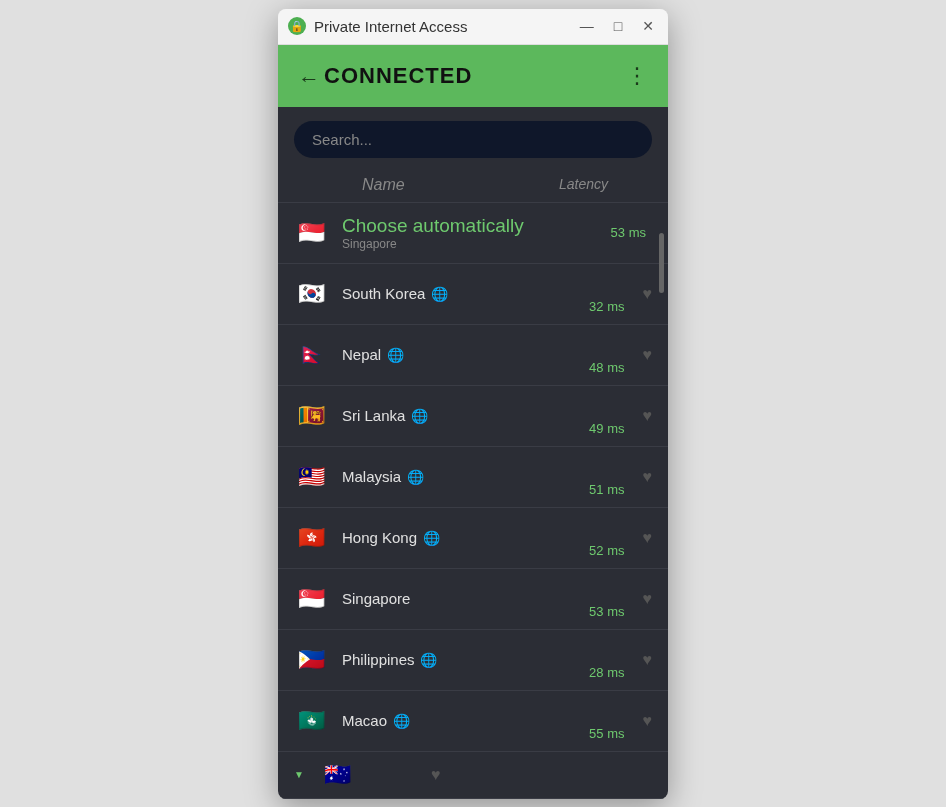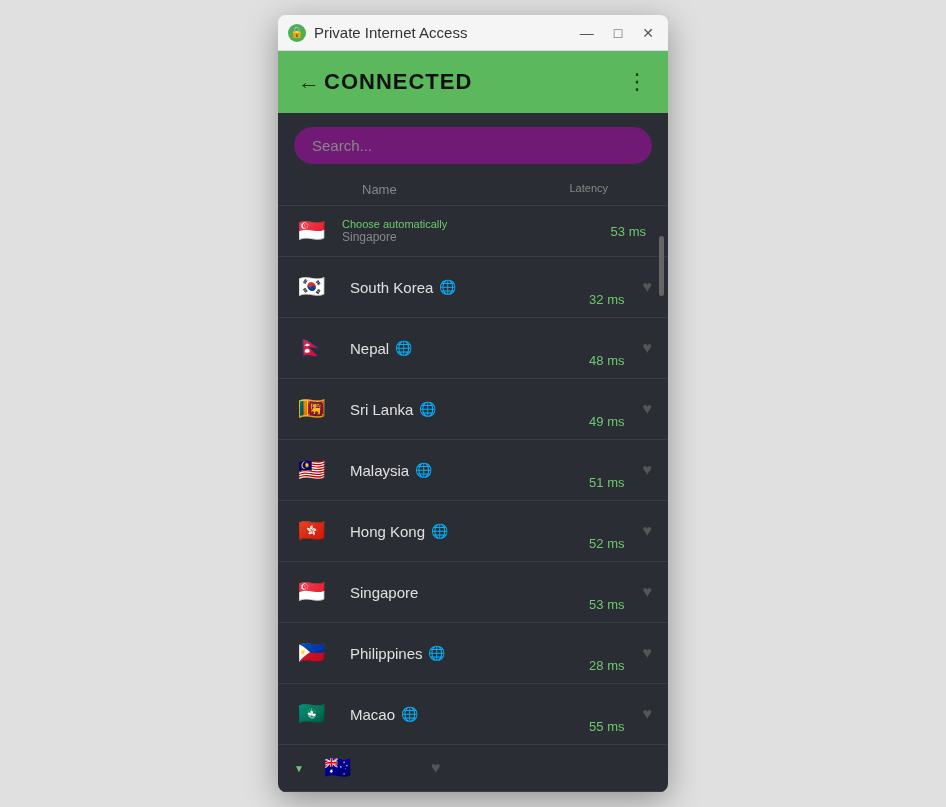--- a/index.html
+++ b/index.html
@@ -99,58 +99,60 @@
       background: #2b2d35;
       min-height: 620px;
     }
 
     
     .search-container {
       padding: 14px 16px;
     }
     .search-input {
       width: 100%;
-      background: #701a75;
+      background: #0f172a;
       border: none;
       border-radius: 24px;
       padding: 10px 18px;
       color: #aaa;
       font-size: 15px;
       outline: none;
     }
     .search-input::placeholder { color: #888; }
 
     
     .col-headers {
       display: flex;
       justify-content: space-between;
       padding: 4px 20px 8px 84px;
       border-bottom: 1px solid #3a3c45;
     }
     .col-name {
-      font-size: 13px;
+      font-size: 16px;
       color: #888;
+      font-style: italic;
     }
     .col-latency {
-      font-size: 11px;
+      font-size: 14px;
       color: #888;
       margin-right: 40px;
+      font-style: italic;
     }
 
     
     .auto-row {
       display: flex;
       align-items: center;
       padding: 12px 16px 12px 16px;
       border-bottom: 1px solid #3a3c45;
       gap: 12px;
     }
     .auto-info { flex: 1; }
     .auto-name {
-      font-size: 11px;
+      font-size: 19px;
       color: #6ec96e;
       font-weight: 500;
     }
     .auto-sub {
       font-size: 12px;
       color: #888;
     }
     .auto-latency {
       font-size: 13px;
       color: #6ec96e;
@@ -180,21 +182,20 @@
       font-size: 22px;
     }
 
     .server-name {
       flex: 1;
       font-size: 15px;
       color: #e0e0e0;
       display: flex;
       align-items: center;
       gap: 6px;
-      margin-left: 8px;
     }
     .globe-icon {
       font-size: 14px;
       color: #666;
     }
     .latency-val {
       font-size: 13px;
       color: #6ec96e;
       min-width: 45px;
       text-align: right;

